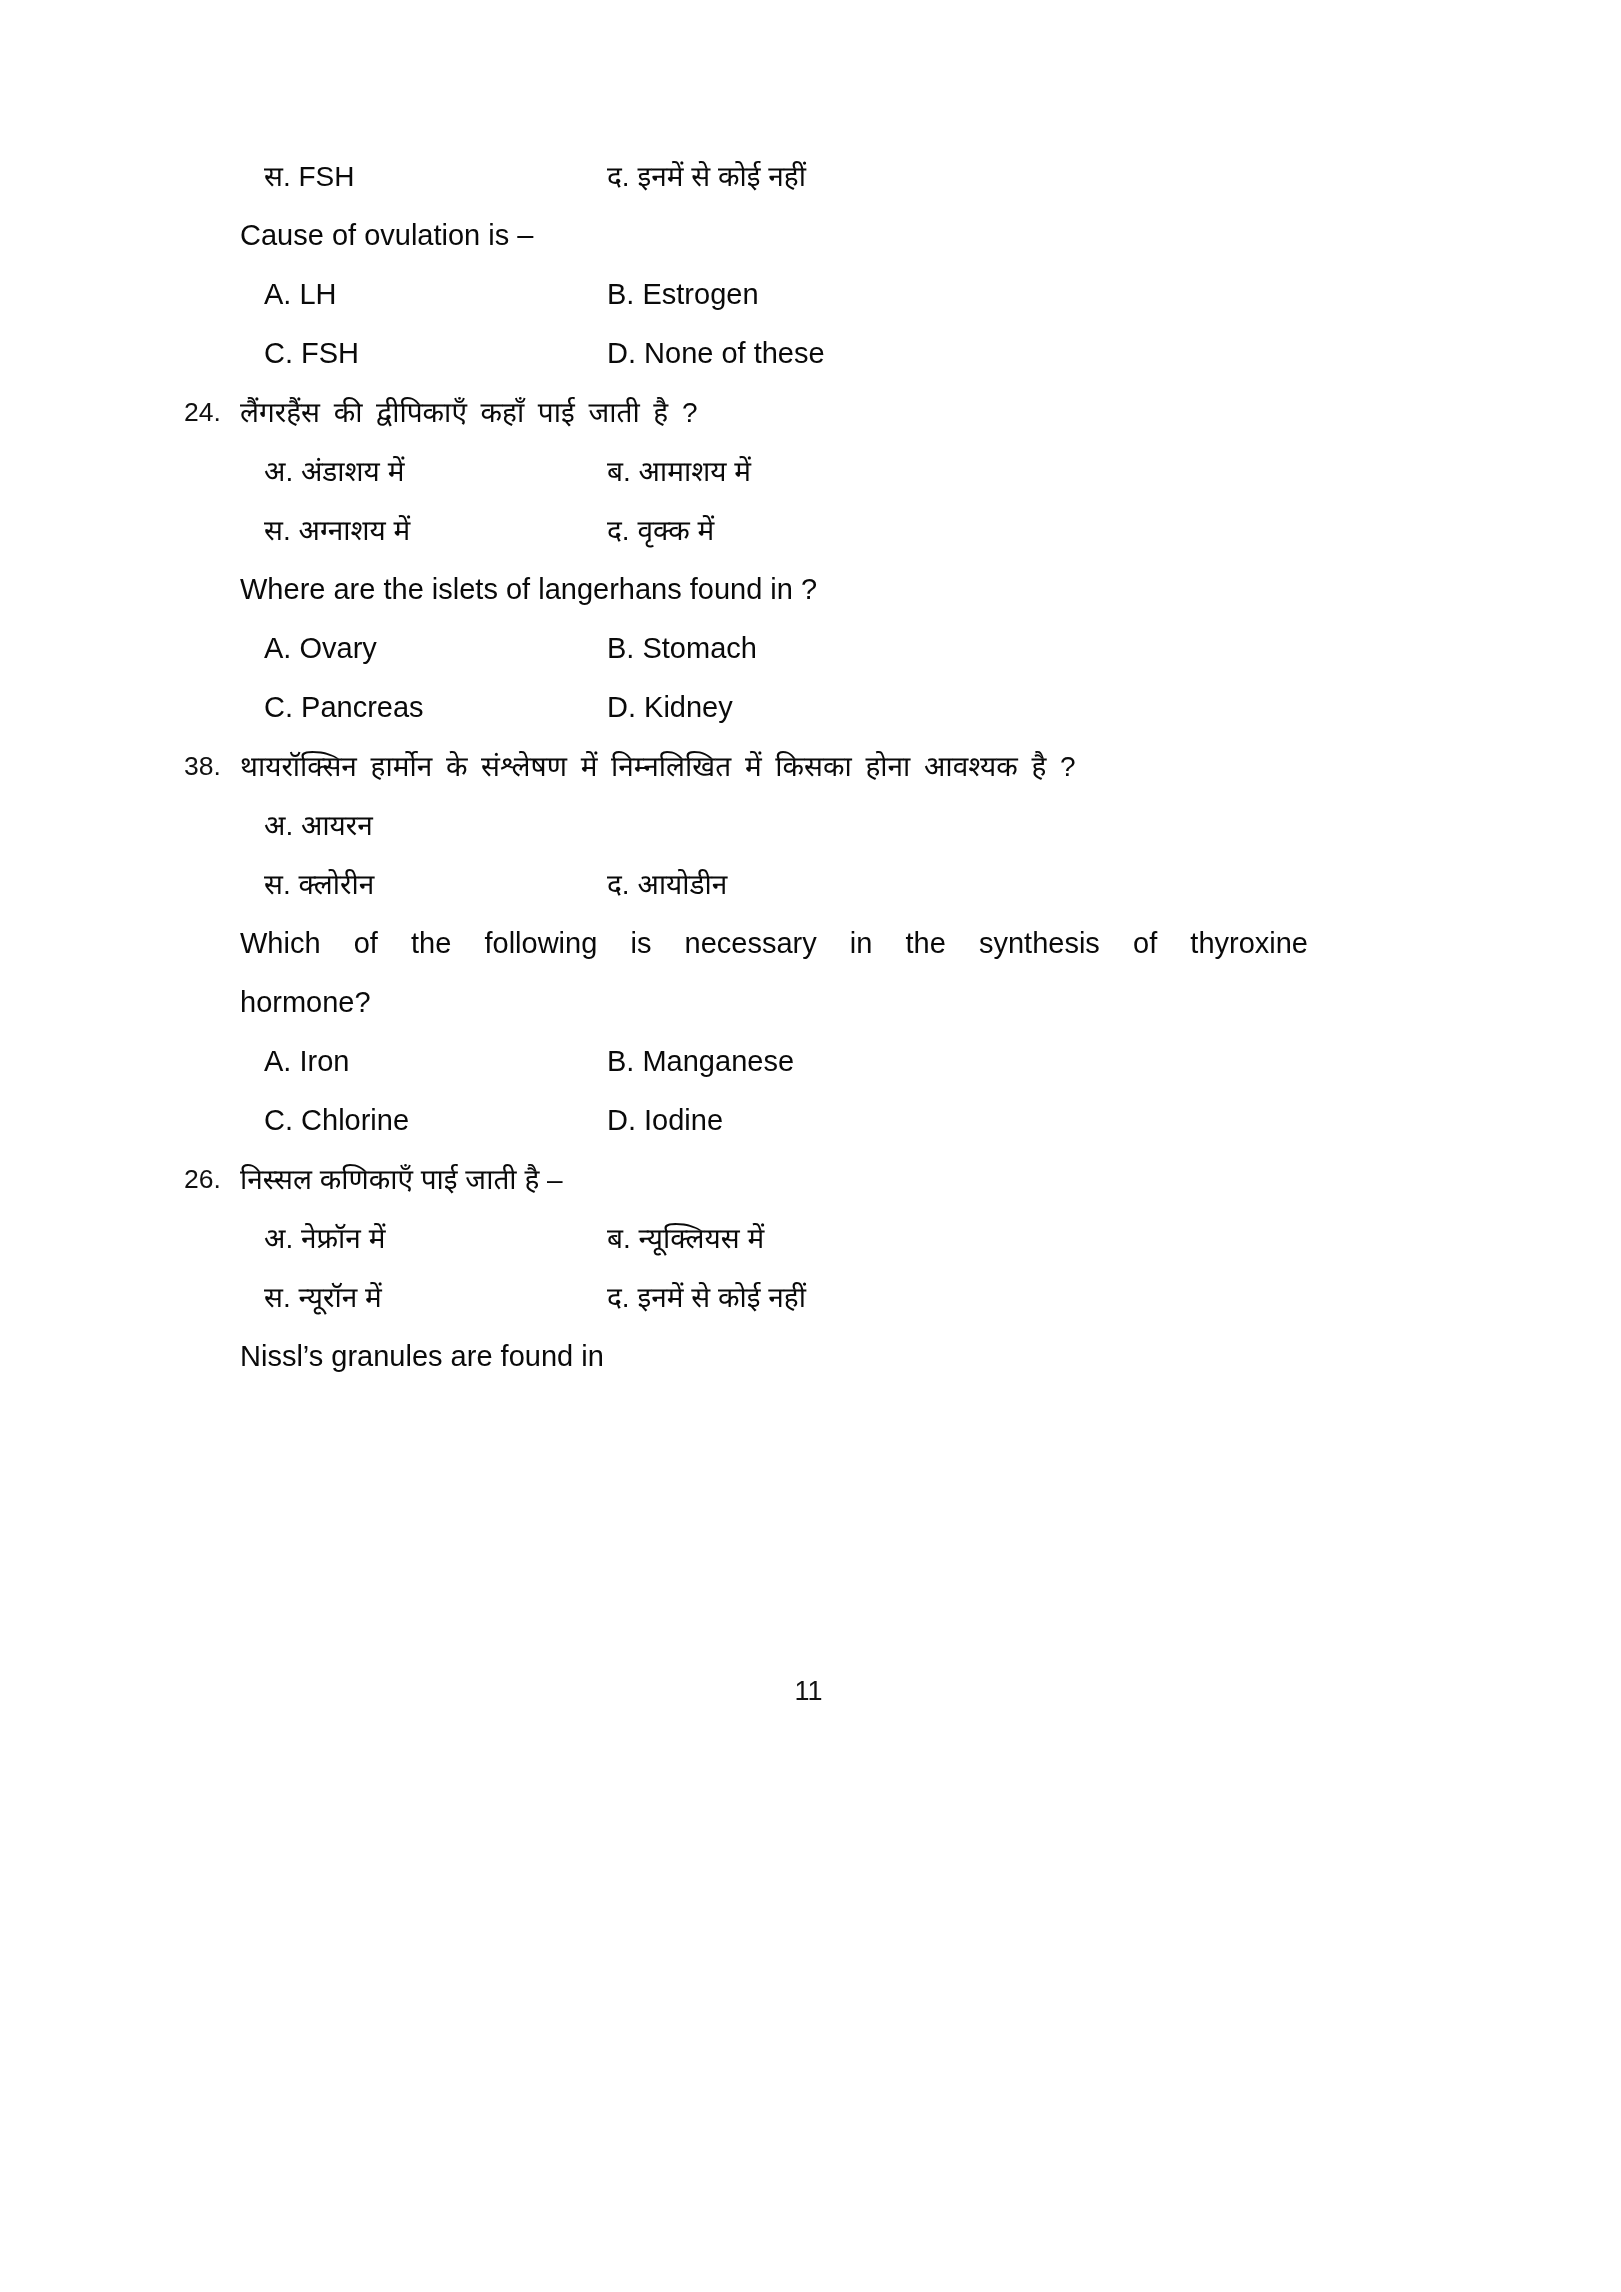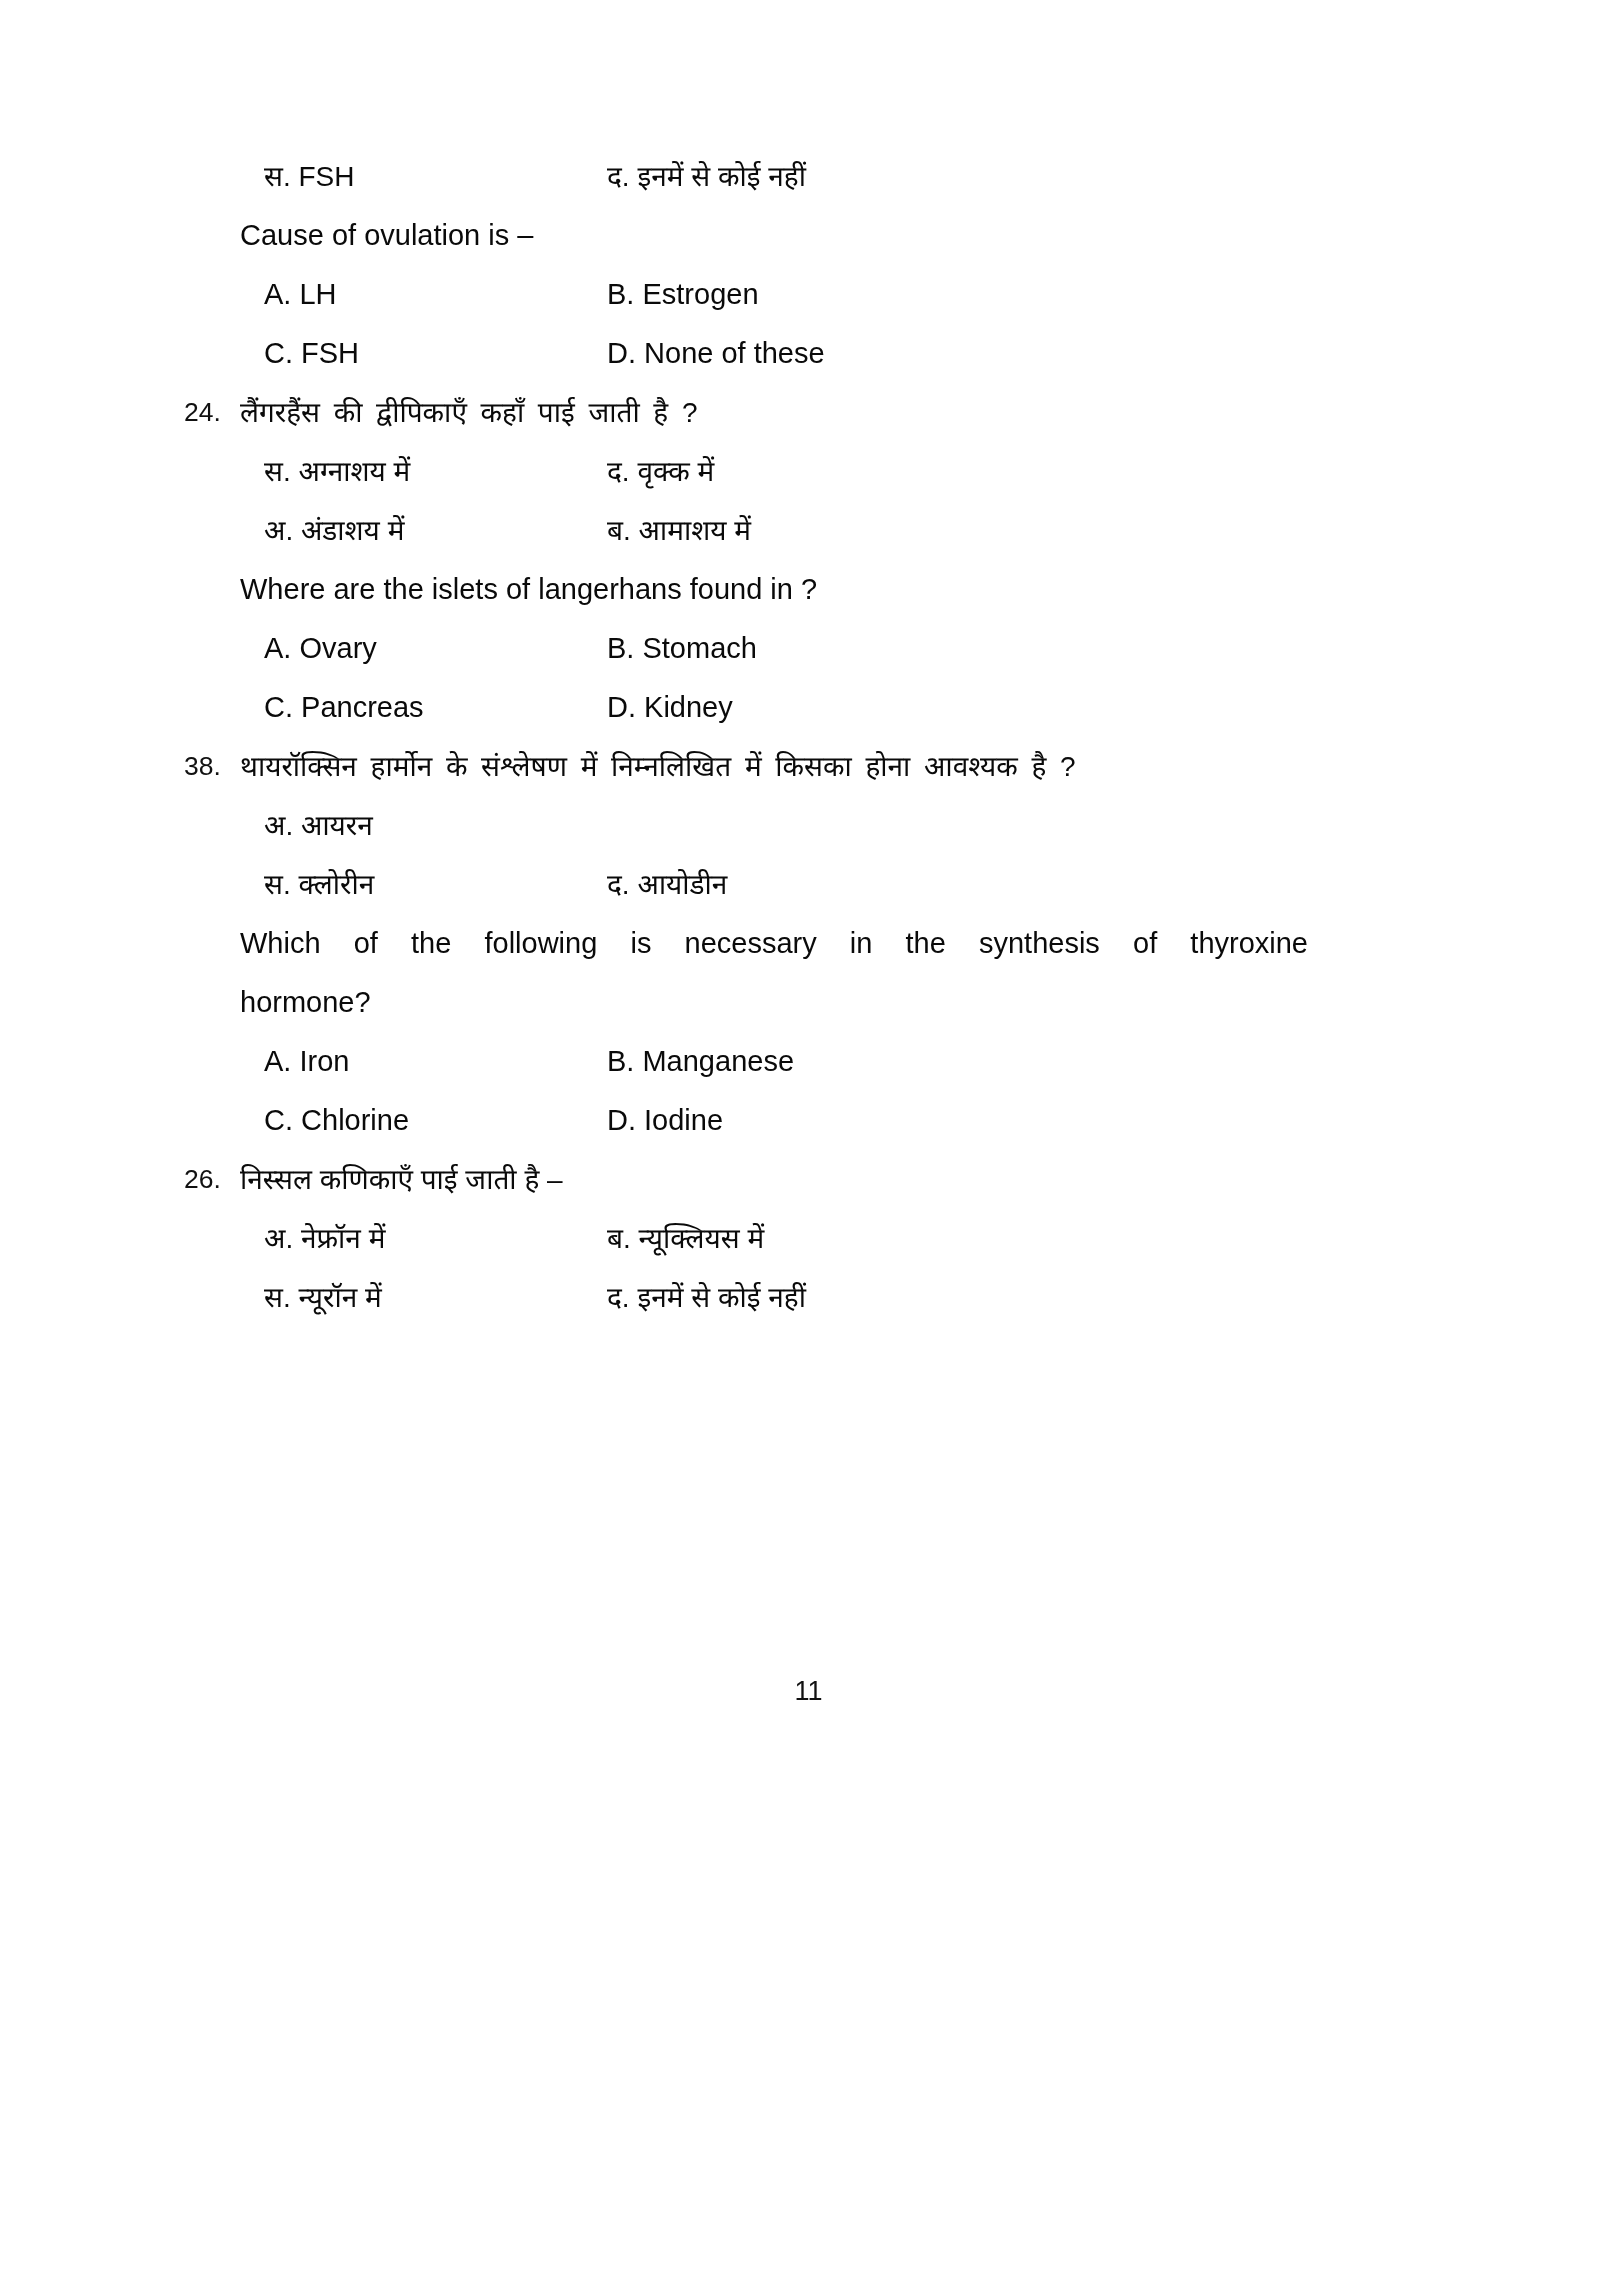--- a/index.html
+++ b/index.html
@@ -140,29 +140,29 @@
     </div>
 
     <div class="qblock">
 
       <div class="row">
         <span class="qnum">24.</span>
         <div class="body-col hindi stretch line">लैंगरहैंस की द्वीपिकाएँ कहाँ पाई जाती है ?</div>
       </div>
 
       <div class="opts">
+        <div class="opt-a hindi line">अ. अंडाशय में</div>
+        <div class="opt-b hindi line">ब. आमाशय में</div>
+      </div>
+
+      <div class="opts">
         <div class="opt-a hindi line">स. अग्नाशय में</div>
         <div class="opt-b hindi line">द. वृक्क में</div>
       </div>
 
-      <div class="opts">
-        <div class="opt-a hindi line">अ. अंडाशय में</div>
-        <div class="opt-b hindi line">ब. आमाशय में</div>
-      </div>
-
       <div class="row">
         <div class="body-col english line">Where are the islets of langerhans found in ?</div>
       </div>
 
       <div class="opts">
         <div class="opt-a english line">A. Ovary</div>
         <div class="opt-b english line">B. Stomach</div>
       </div>
 
       <div class="opts">
@@ -218,20 +218,23 @@
       <div class="opts">
         <div class="opt-a hindi line">अ. नेफ्रॉन में</div>
         <div class="opt-b hindi line">ब. न्यूक्लियस में</div>
       </div>
 
       <div class="opts">
         <div class="opt-a hindi line">स. न्यूरॉन में</div>
         <div class="opt-b hindi line">द. इनमें से कोई नहीं</div>
       </div>
 
+      <div class="row">
+        <div class="body-col english line">Nissl’s granules are found in</div>
+      </div>
 
     </div>
 
   </div>
 
   <div class="page-number">11</div>
 </div>
 
 
 </body></html>

